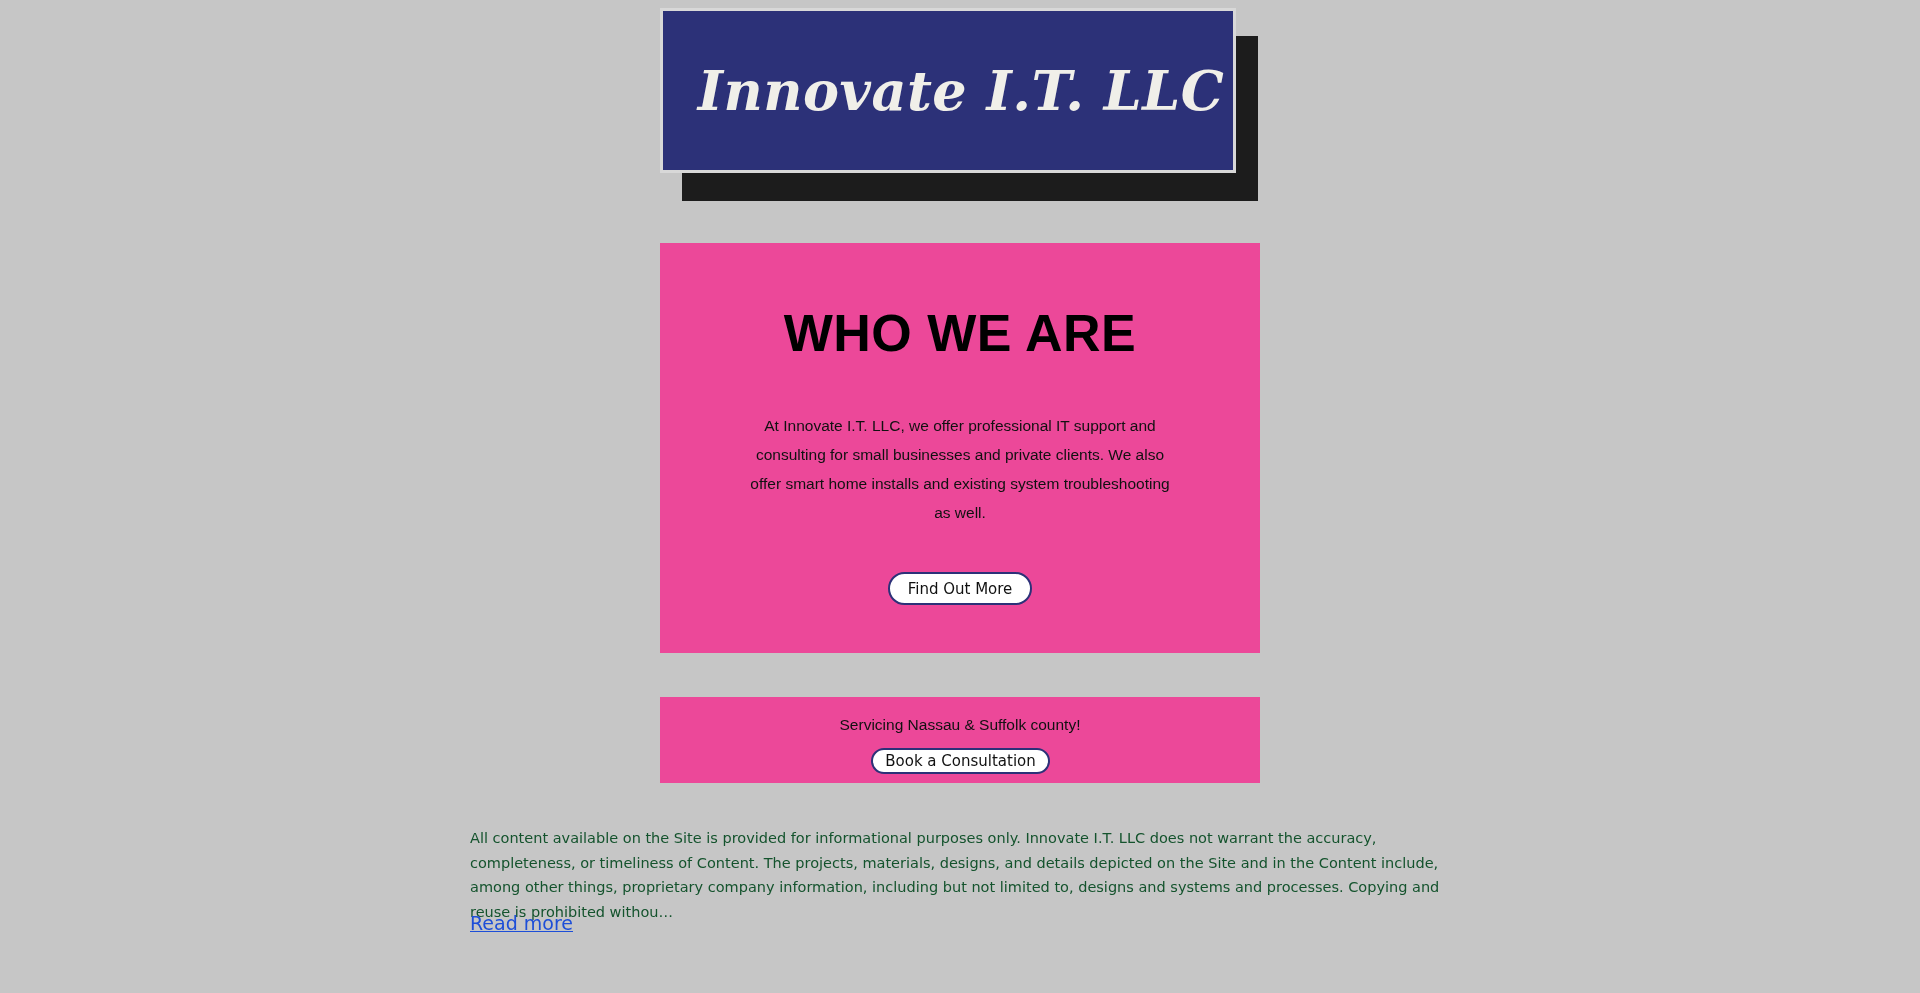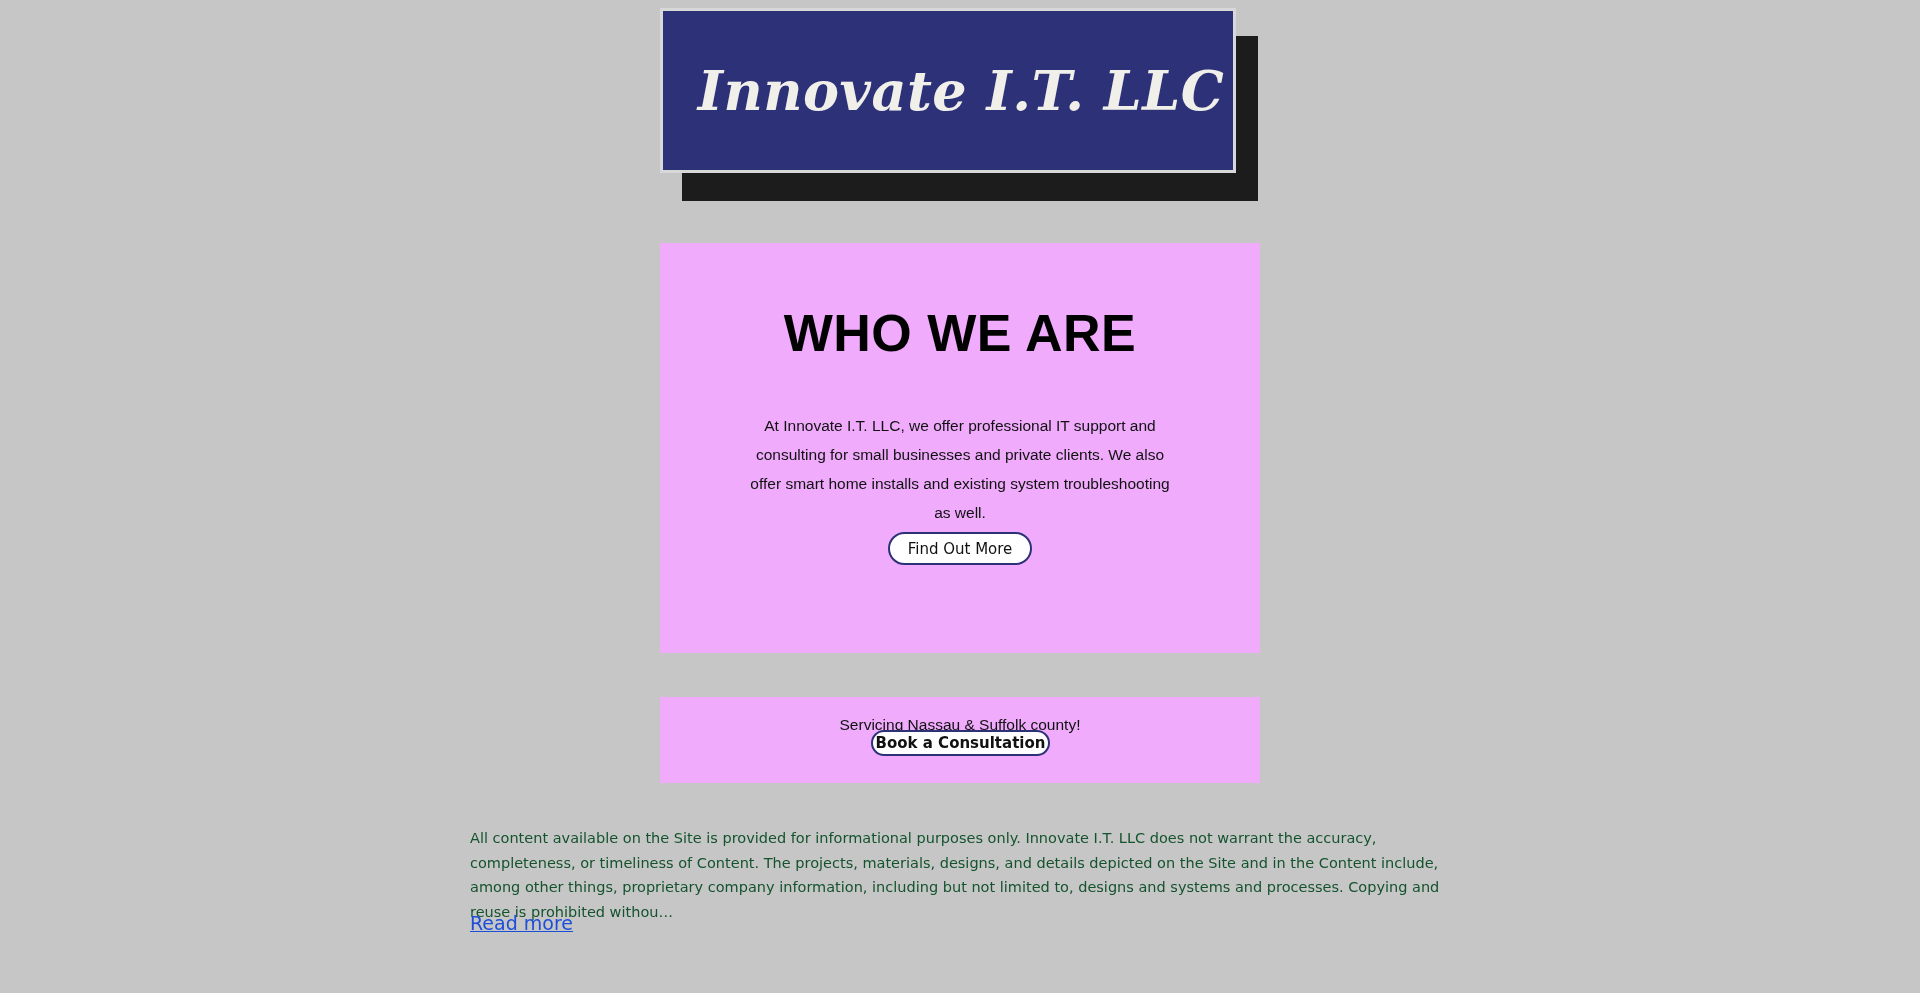--- a/index.html
+++ b/index.html
@@ -55,21 +55,21 @@
     font-style: italic;
     font-size: 54px;
     font-weight: 700;
     letter-spacing: 0.5px;
     white-space: nowrap;
   }
 
   
   .card {
     position: absolute;
-    background: #f0abfc;
+    background: #ec4899;
   }
   .who-card {
     left: 660px;
     top: 243px;
     width: 600px;
     height: 410px;
   }
   .who-title {
     position: absolute;
     top: 60px;
@@ -100,21 +100,21 @@
     background: #ffffff;
     border: 2px solid #2c3178;
     border-radius: 22px;
     color: #111111;
     font-family: "DejaVu Sans", sans-serif;
     cursor: pointer;
     box-sizing: border-box;
   }
   .find-out-more {
     left: 888px;
-    top: 532px;
+    top: 572px;
     width: 144px;
     height: 33px;
     font-size: 15px;
   }
 
   
   .service-card {
     left: 660px;
     top: 679px;
     width: 600px;
@@ -125,27 +125,26 @@
     position: absolute;
     top: 19px;
     left: 0;
     width: 100%;
     text-align: center;
     font-size: 15.5px;
     color: #111111;
   }
   .book-consult {
     left: 871px;
-    top: 730px;
+    top: 748px;
     width: 179px;
     height: 26px;
     font-size: 15px;
     border-radius: 14px;
     border-width: 2px;
-    font-weight: bold;
   }
 
   
   .disclaimer {
     position: absolute;
     left: 470px;
     top: 826px;
     width: 982px;
     font-family: "DejaVu Sans", sans-serif;
     font-size: 14.5px;

